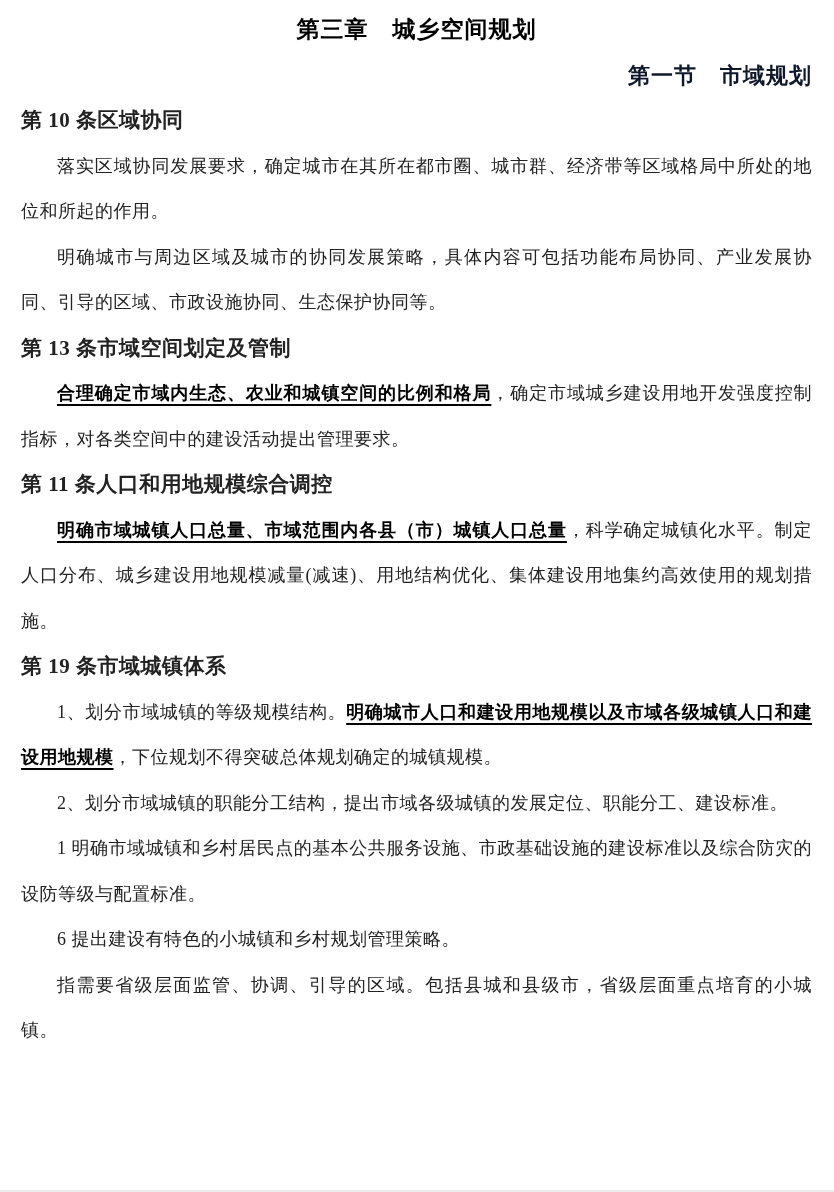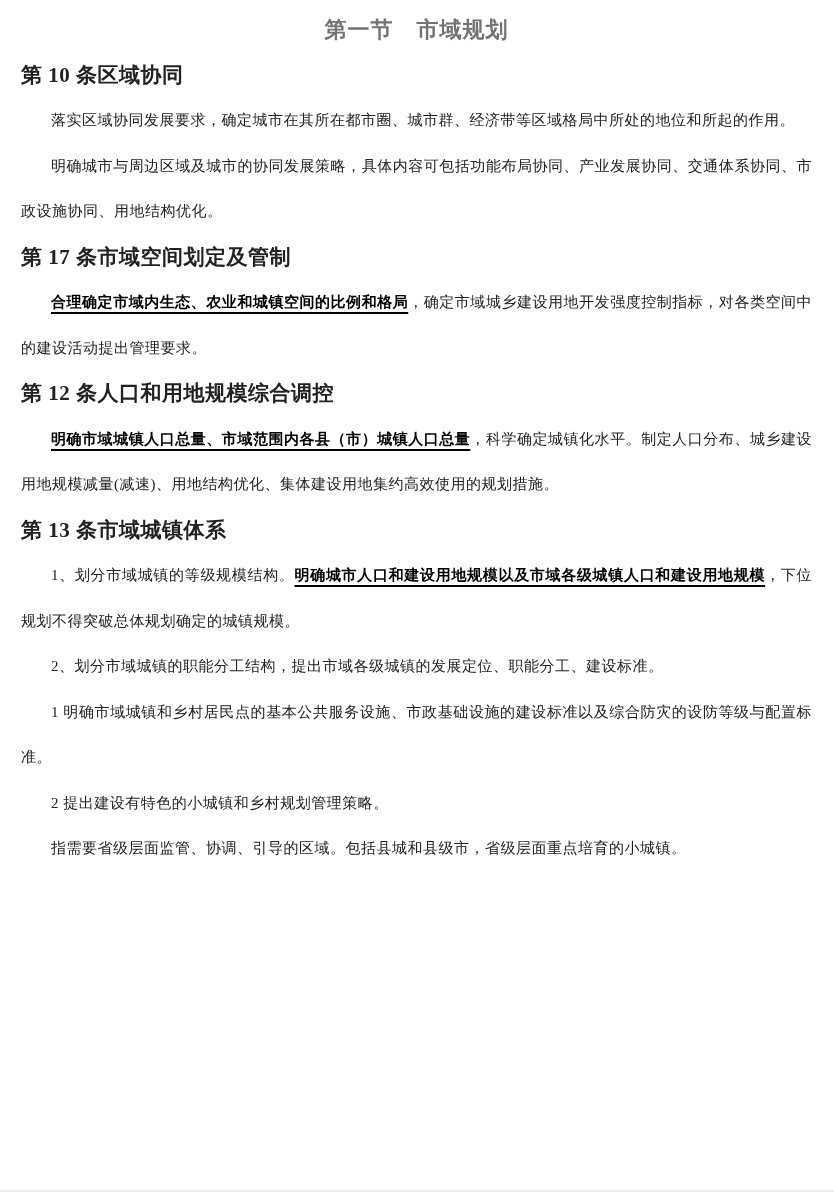--- a/index.html
+++ b/index.html
@@ -25,37 +25,37 @@
     color: #000000;
     font-size: 23px;
     line-height: 45.5px;
     text-align: center;
     letter-spacing: 1px;
   }
   .section-title {
     margin: 0;
     font-family: "Liberation Sans", "DejaVu Sans", sans-serif;
     font-weight: bold;
-    color: #737373;
+    color: #0f172a;
     font-size: 22px;
     line-height: 45.5px;
-    text-align: center;
+    text-align: right;
     letter-spacing: 1px;
   }
   .article-heading {
     margin: 0;
     font-size: 21px;
     line-height: 45.5px;
     font-weight: bold;
     color: #222222;
     letter-spacing: 0.5px;
   }
   .body-para {
     margin: 0;
-    font-size: 15px;
+    font-size: 18px;
     line-height: 45.5px;
     text-indent: 2em;
     text-align: justify;
     color: #222222;
     letter-spacing: 0.5px;
   }
   .em-run {
     font-family: Liberation Serif, serif;
     font-weight: bold;
     color: #000000;
@@ -69,31 +69,32 @@
     bottom: 0;
     width: 834px;
     height: 2px;
     background: #ebedee;
   }
 </style>
 </head>
 <body>
 
 <div class="doc">
+  <p class="chapter-title">第三章　城乡空间规划</p>
   <p class="section-title">第一节　市域规划</p>
   <div id="articles">
       <p class="article-heading">第 10 条区域协同</p>
       <p class="body-para"><span>落实区域协同发展要求，确定城市在其所在都市圈、城市群、经济带等区域格局中所处的地位和所起的作用。</span></p>
-      <p class="body-para"><span>明确城市与周边区域及城市的协同发展策略，具体内容可包括功能布局协同、产业发展协同、交通体系协同、市政设施协同、用地结构优化。</span></p>
-      <p class="article-heading">第 17 条市域空间划定及管制</p>
+      <p class="body-para"><span>明确城市与周边区域及城市的协同发展策略，具体内容可包括功能布局协同、产业发展协同、引导的区域、市政设施协同、生态保护协同等。</span></p>
+      <p class="article-heading">第 13 条市域空间划定及管制</p>
       <p class="body-para"><span class="em-run">合理确定市域内生态、农业和城镇空间的比例和格局</span><span>，确定市域城乡建设用地开发强度控制指标，对各类空间中的建设活动提出管理要求。</span></p>
-      <p class="article-heading">第 12 条人口和用地规模综合调控</p>
+      <p class="article-heading">第 11 条人口和用地规模综合调控</p>
       <p class="body-para"><span class="em-run">明确市域城镇人口总量、市域范围内各县（市）城镇人口总量</span><span>，科学确定城镇化水平。制定人口分布、城乡建设用地规模减量(减速)、用地结构优化、集体建设用地集约高效使用的规划措施。</span></p>
-      <p class="article-heading">第 13 条市域城镇体系</p>
+      <p class="article-heading">第 19 条市域城镇体系</p>
       <p class="body-para"><span>1、划分市域城镇的等级规模结构。</span><span class="em-run">明确城市人口和建设用地规模以及市域各级城镇人口和建设用地规模</span><span>，下位规划不得突破总体规划确定的城镇规模。</span></p>
       <p class="body-para"><span>2、划分市域城镇的职能分工结构，提出市域各级城镇的发展定位、职能分工、建设标准。</span></p>
       <p class="body-para"><span>1 明确市域城镇和乡村居民点的基本公共服务设施、市政基础设施的建设标准以及综合防灾的设防等级与配置标准。</span></p>
-      <p class="body-para"><span>2 提出建设有特色的小城镇和乡村规划管理策略。</span></p>
+      <p class="body-para"><span>6 提出建设有特色的小城镇和乡村规划管理策略。</span></p>
       <p class="body-para"><span>指需要省级层面监管、协调、引导的区域。包括县城和县级市，省级层面重点培育的小城镇。</span></p>
     </div>
 </div>
 
 <div class="page-bottom-edge"></div>
 
 </body></html>

